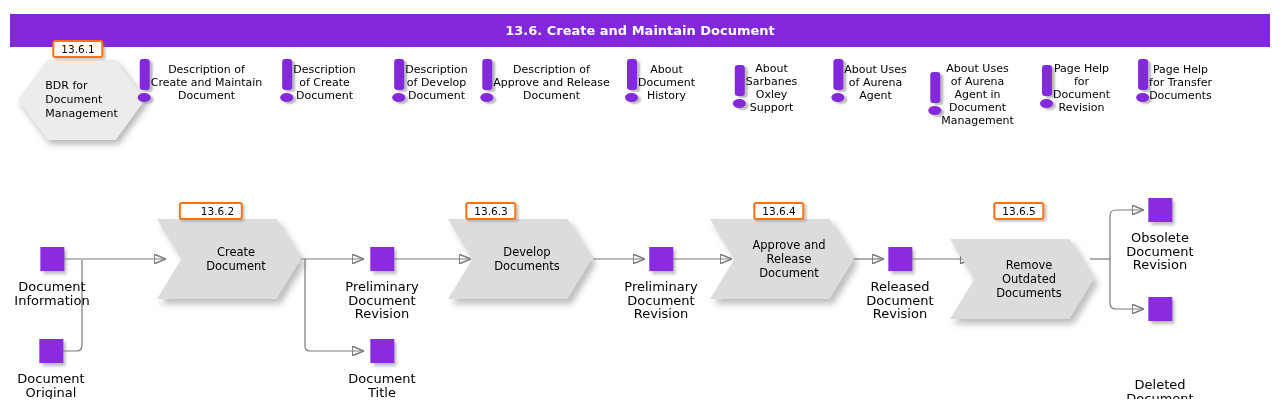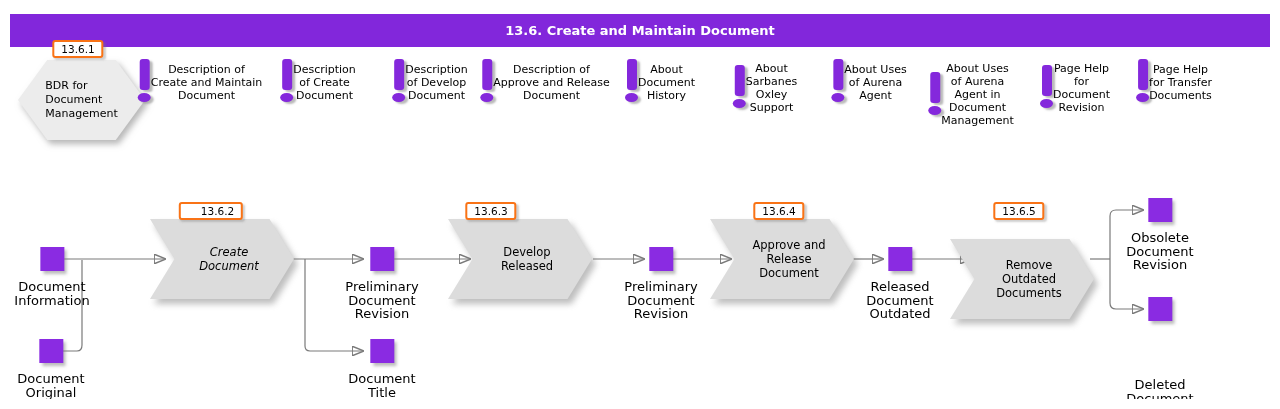--- a/index.html
+++ b/index.html
@@ -53,21 +53,21 @@
     box-shadow:3px 2px 2px rgba(130,130,130,.55);
   }
   .ilabel{
     margin-top:3px;font-size:11px;line-height:13px;text-align:center;white-space:pre-line;
   }
   
   .chev{
     position:absolute;top:219px;width:144px;height:80px;
     filter:drop-shadow(4px 5px 3px rgba(110,110,110,.45));z-index:3;
   }
-  .c1{left:150px;font-style:italic;} .c2{left:448px;} .c3{left:710px;} .c4{left:950px;margin-top:20px;}
+  .c1{left:157px;} .c2{left:448px;} .c3{left:710px;} .c4{left:950px;margin-top:20px;}
   .chev-in{
     width:100%;height:100%;background:#dcdcdc;
     clip-path:polygon(0% 0%,83% 0%,100% 50%,83% 100%,0% 100%,17% 50%);
     display:flex;align-items:center;justify-content:center;text-align:center;
     font-size:11.5px;line-height:14px;white-space:pre-line;padding-left:14px;box-sizing:border-box;
   }
   
   .artifact{
     position:absolute;transform:translateX(-50%);
     display:flex;flex-direction:column;align-items:center;z-index:3;
@@ -222,21 +222,21 @@
   <div class="badge sb2">13.6.3</div>
   <div class="badge sb3">13.6.4</div>
   <div class="badge sb4">13.6.5</div>
 
   <div class="chev c1">
     <div class="chev-in">Create
 Document</div>
   </div>
   <div class="chev c2">
     <div class="chev-in">Develop
-Released</div>
+Documents</div>
   </div>
   <div class="chev c3">
     <div class="chev-in">Approve and
 Release
 Document</div>
   </div>
   <div class="chev c4">
     <div class="chev-in">Remove
 Outdated
 Documents</div>
@@ -266,21 +266,21 @@
   <div class="artifact a5">
     <span class="sq"></span>
     <span class="alabel">Preliminary
 Document
 Revision</span>
   </div>
   <div class="artifact a6">
     <span class="sq"></span>
     <span class="alabel">Released
 Document
-Outdated</span>
+Revision</span>
   </div>
   <div class="artifact a7">
     <span class="sq"></span>
     <span class="alabel">Obsolete
 Document
 Revision</span>
   </div>
   <div class="artifact a8">
     <span class="sq"></span>
     <span class="alabel">Deleted

